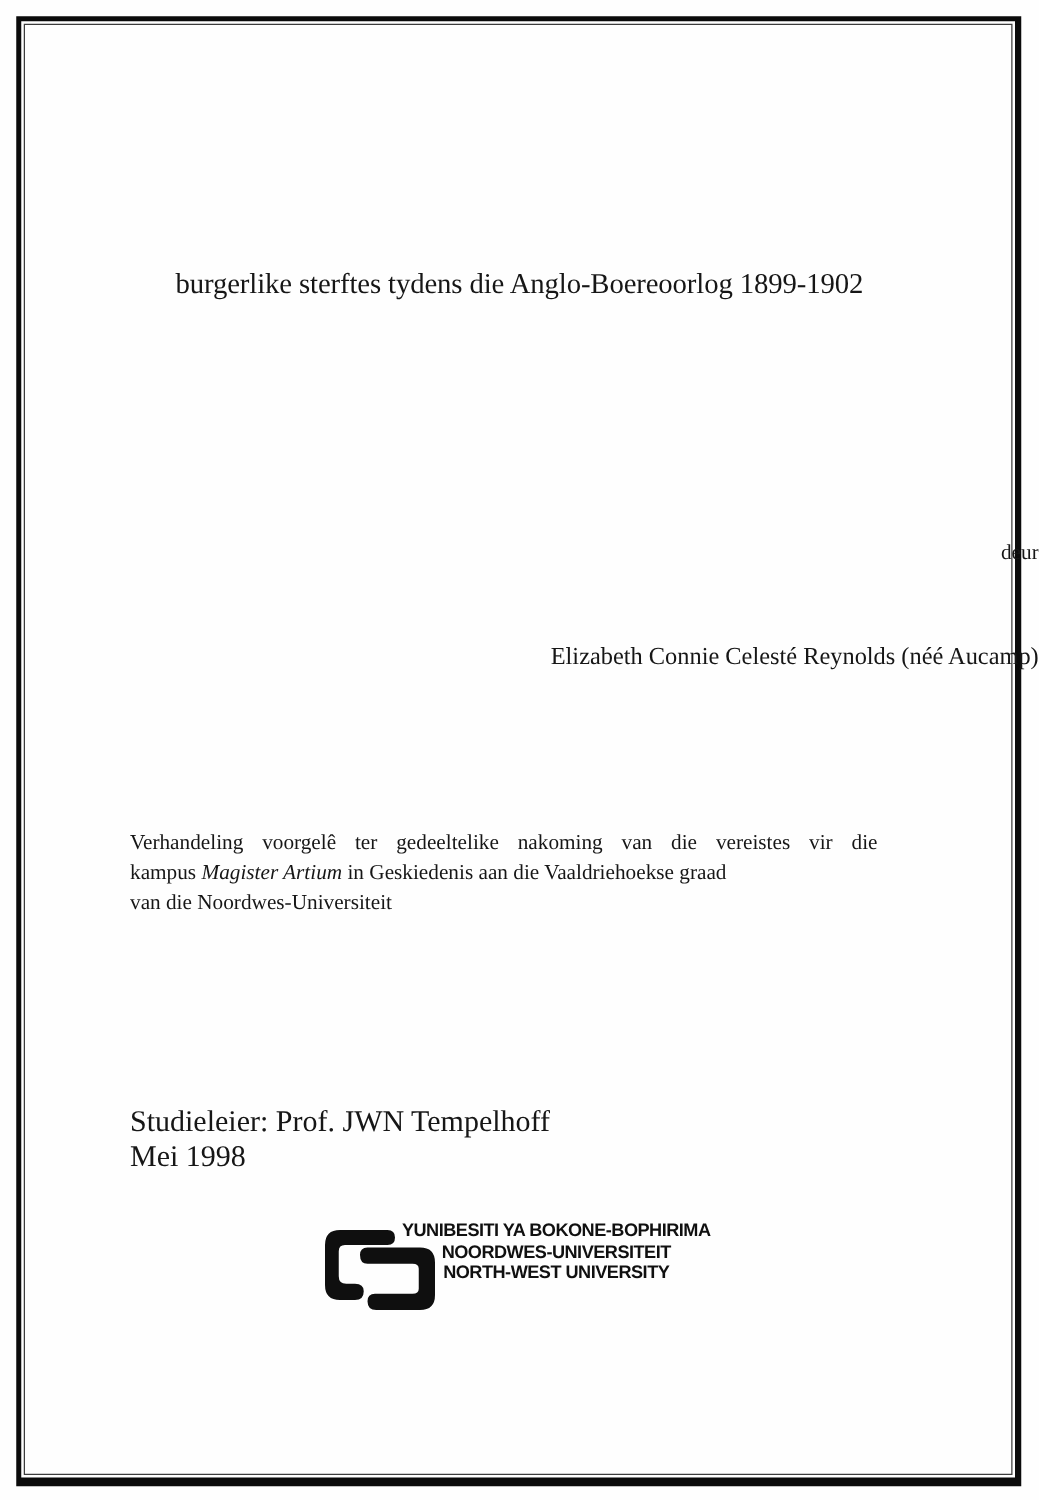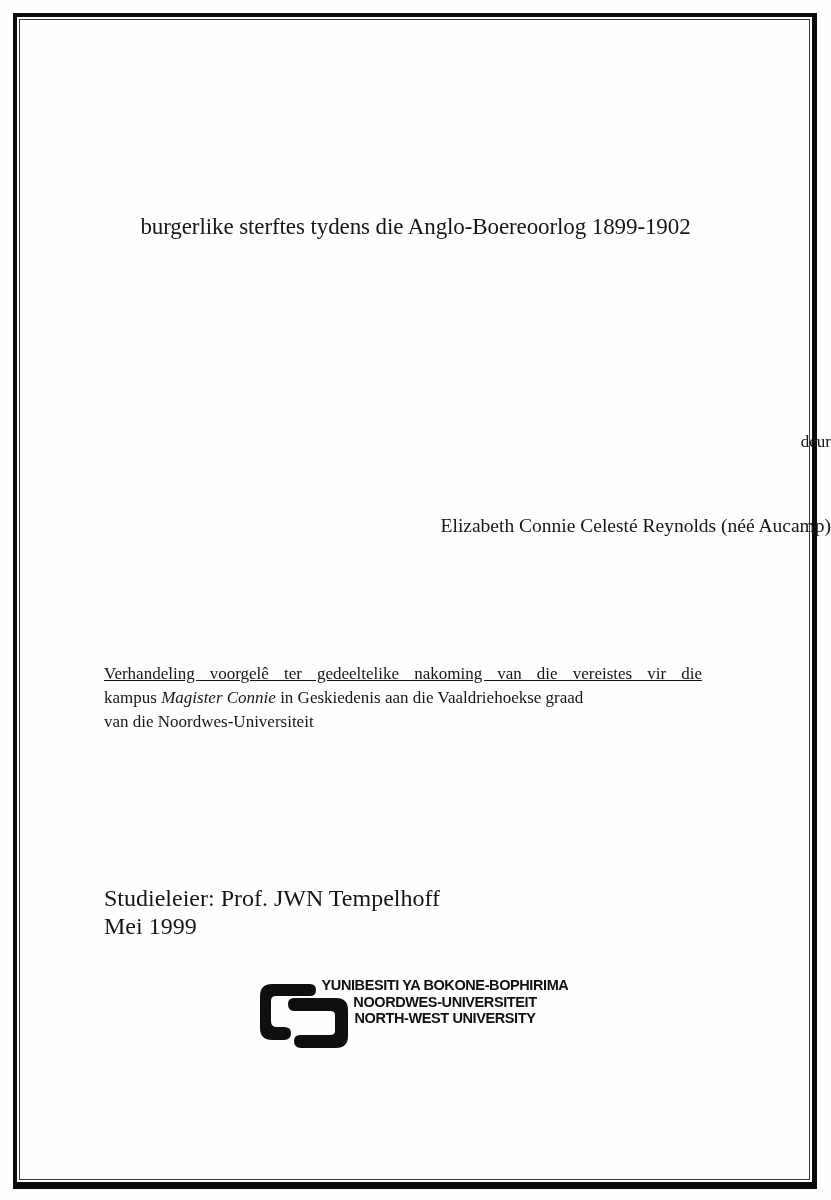--- a/index.html
+++ b/index.html
@@ -51,21 +51,20 @@
   .statement {
     position: absolute;
     left: 104px; top: 662px;
     width: 598px;
     font-size: 17px;
     line-height: 24px;
   }
   .statement .jline {
     text-align: justify;
     text-align-last: justify;
-    text-decoration: underline;
   }
   .statement .ital { font-style: italic; }
   .supervisor-block {
     position: absolute;
     left: 104px; top: 884px;
     font-size: 24px;
     line-height: 28px;
   }
   .logo-mark {
     position: absolute;
@@ -98,27 +97,27 @@
   <div class="title-block">
     <div>burgerlike sterftes tydens die Anglo-Boereoorlog 1899-1902</div>
   </div>
 
   <div class="byline">deur</div>
 
   <div class="author">Elizabeth Connie Celesté Reynolds (néé Aucamp)</div>
 
   <div class="statement">
     <div class="jline">Verhandeling voorgelê ter gedeeltelike nakoming van die vereistes vir die</div>
-    <div><span>kampus </span><span class="ital">Magister Connie</span><span> in Geskiedenis aan die Vaaldriehoekse graad</span></div>
+    <div><span>kampus </span><span class="ital">Magister Artium</span><span> in Geskiedenis aan die Vaaldriehoekse graad</span></div>
     <div>van die Noordwes-Universiteit</div>
   </div>
 
   <div class="supervisor-block">
     <div>Studieleier: Prof. JWN Tempelhoff</div>
-    <div>Mei 1999</div>
+    <div>Mei 1998</div>
   </div>
 
   <svg class="logo-mark" viewBox="0 0 92 68" aria-hidden="true">
     <path fill="#0f0f0f" d="M 16 2 L 52 2 Q 58 2 58 8 Q 58 14 52 14 L 18 14 Q 13 14 13 19 L 13 39 Q 13 45 19 45 L 26 45 Q 33 45 33 51 Q 33 58 26 58 L 14 58 Q 2 58 2 46 L 2 14 Q 2 2 14 2 Z"></path>
     <path fill="#0f0f0f" d="M 36 16 Q 30 16 30 22 Q 30 29 36 29 L 72 29 Q 77 29 77 33 L 77 49 Q 77 53 72 53 L 42 53 Q 36 53 36 59 Q 36 66 43 66 L 78 66 Q 90 66 90 54 L 90 28 Q 90 16 78 16 Z"></path>
   </svg>
 
   <div class="logo-text">
     <div>YUNIBESITI YA BOKONE-BOPHIRIMA</div>
     <div>NOORDWES-UNIVERSITEIT</div>

